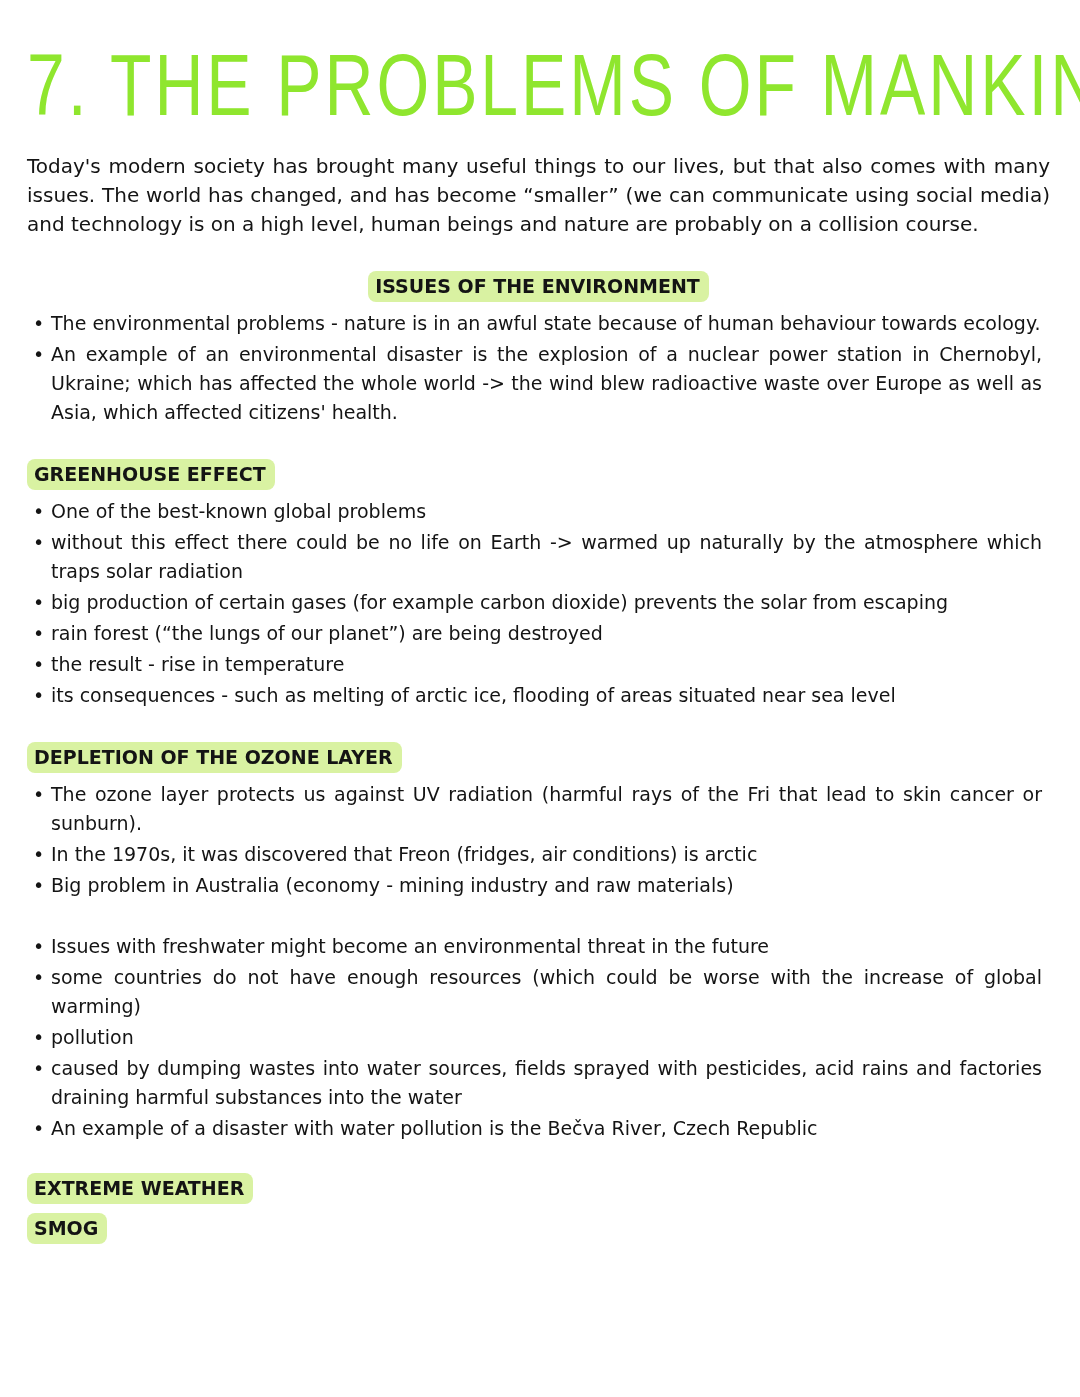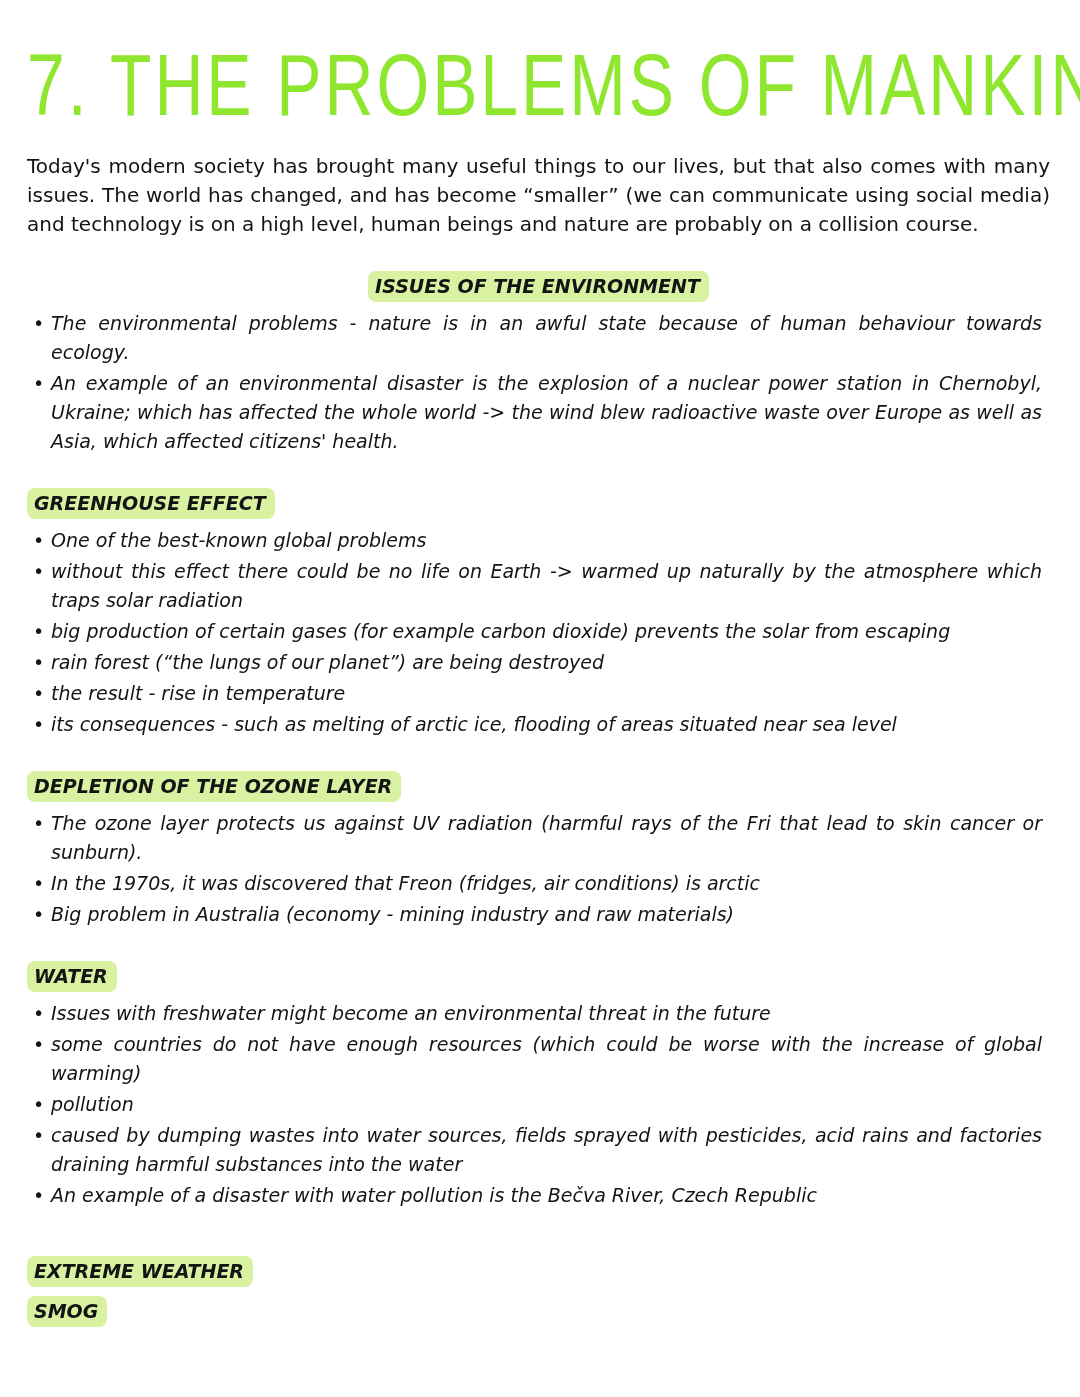--- a/index.html
+++ b/index.html
@@ -37,21 +37,21 @@
     transform: scale(0.97, 1.24);
     transform-origin: left top;
     height: 96px;
   }
   .intro {
     margin: 14px 0 0 0;
     font-size: 20px;
     line-height: 29px;
     text-align: justify;
   }
-  section { margin-top: 32px; font-style: italic; }
+  section { margin-top: 32px; }
   .heading-row { line-height: 28px; }
   .heading-row.center { text-align: center; }
   .tag {
     display: inline-block;
     background: var(--highlight-green);
     border-radius: 8px;
     padding: 1px 9px 2px 7px;
     font-weight: 700;
     font-size: 19px;
     color: var(--text-color);
@@ -69,21 +69,21 @@
     line-height: 29px;
     text-align: justify;
   }
   ul.bullets li::before {
     content: "\2022";
     position: absolute;
     left: 6px;
     top: 0;
     font-size: 19px;
   }
-  section.compact { margin-top: 46px; }
+  section.compact { margin-top: 30px; }
   section.stacked { margin-top: 9px; }
 </style>
 </head>
 <body>
 
 <div class="page">
 
   <h1 class="title">7. THE PROBLEMS OF MANKIND</h1>
 
   <p class="intro">Today's modern society has brought many useful things to our lives, but that also comes with many issues. The world has changed, and has become “smaller” (we can communicate using social media) and technology is on a high level, human beings and nature are probably on a collision course.</p>
@@ -117,23 +117,20 @@
       <span class="tag">DEPLETION OF THE OZONE LAYER</span>
     </div>
     <ul class="bullets">
       <li>The ozone layer protects us against UV radiation (harmful rays of the Fri that lead to skin cancer or sunburn).</li>
       <li>In the 1970s, it was discovered that Freon (fridges, air conditions) is arctic</li>
       <li>Big problem in Australia (economy - mining industry and raw materials)</li>
     </ul>
   </section>
 
   <section>
-    <div class="heading-row">
-      <span class="tag">WATER</span>
-    </div>
     <ul class="bullets">
       <li>Issues with freshwater might become an environmental threat in the future</li>
       <li>some countries do not have enough resources (which could be worse with the increase of global warming)</li>
       <li>pollution</li>
       <li>caused by dumping wastes into water sources, fields sprayed with pesticides, acid rains and factories draining harmful substances into the water</li>
       <li>An example of a disaster with water pollution is the Bečva River, Czech Republic</li>
     </ul>
   </section>
 
   <section class="compact">

